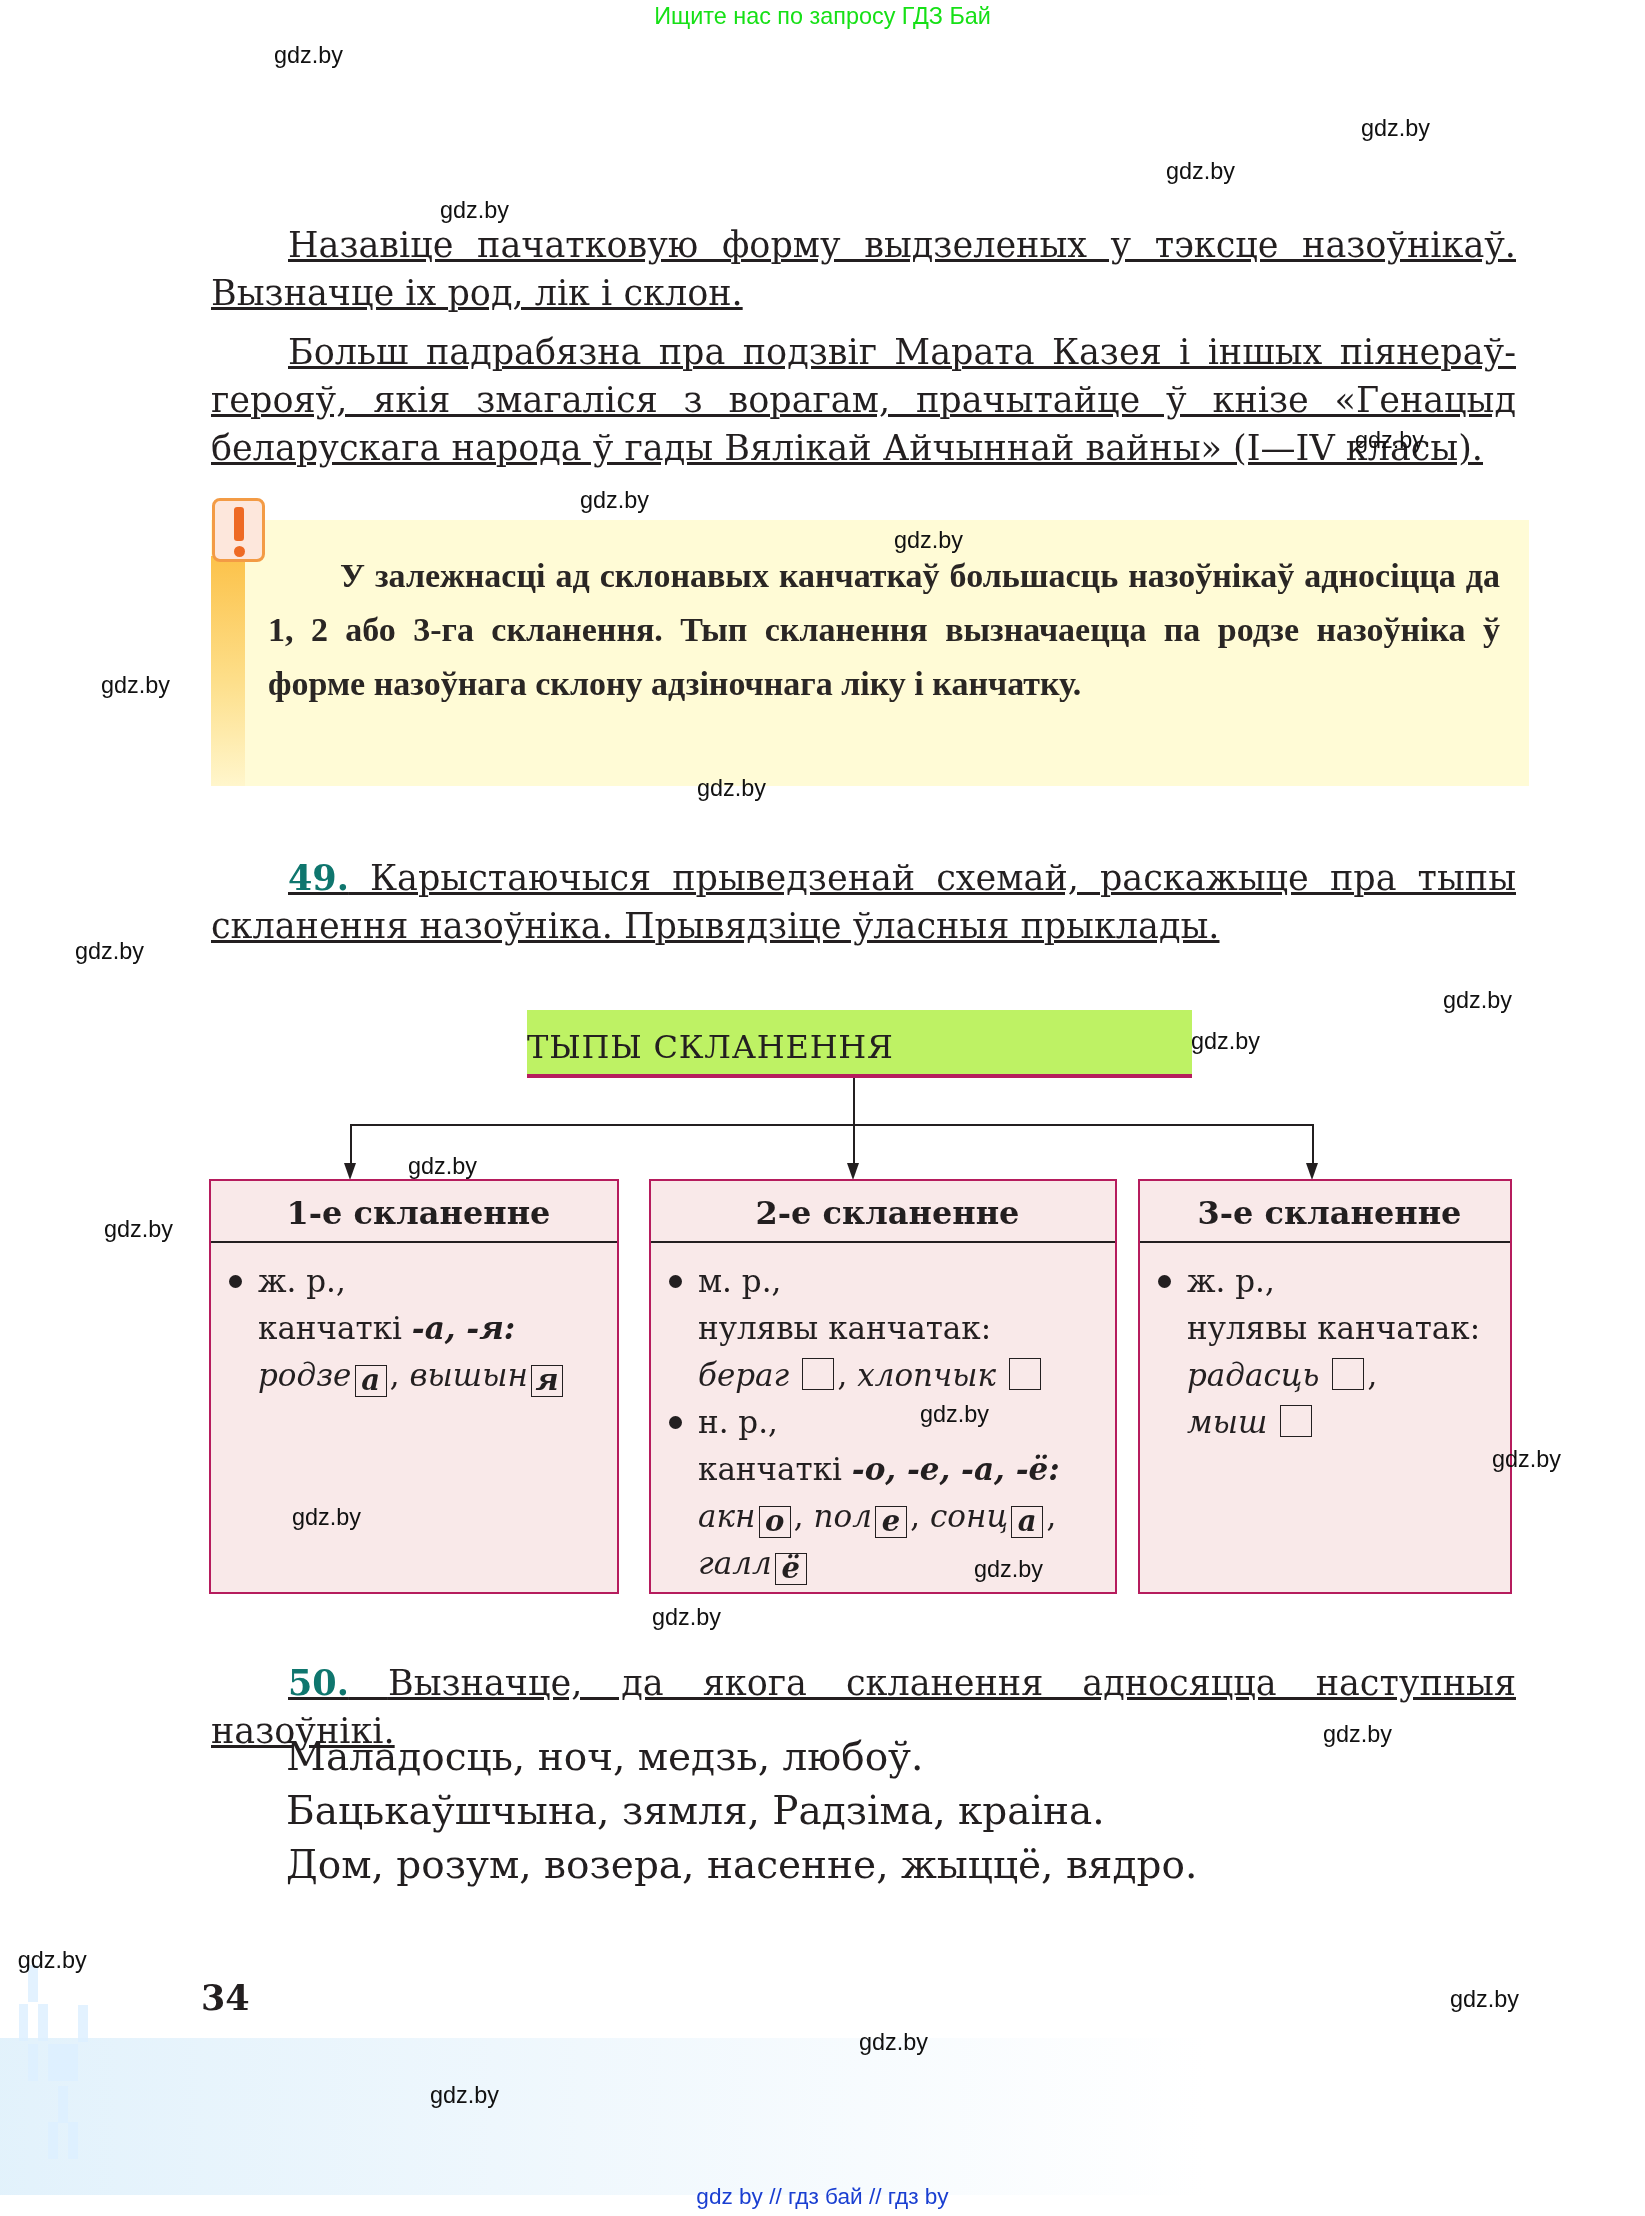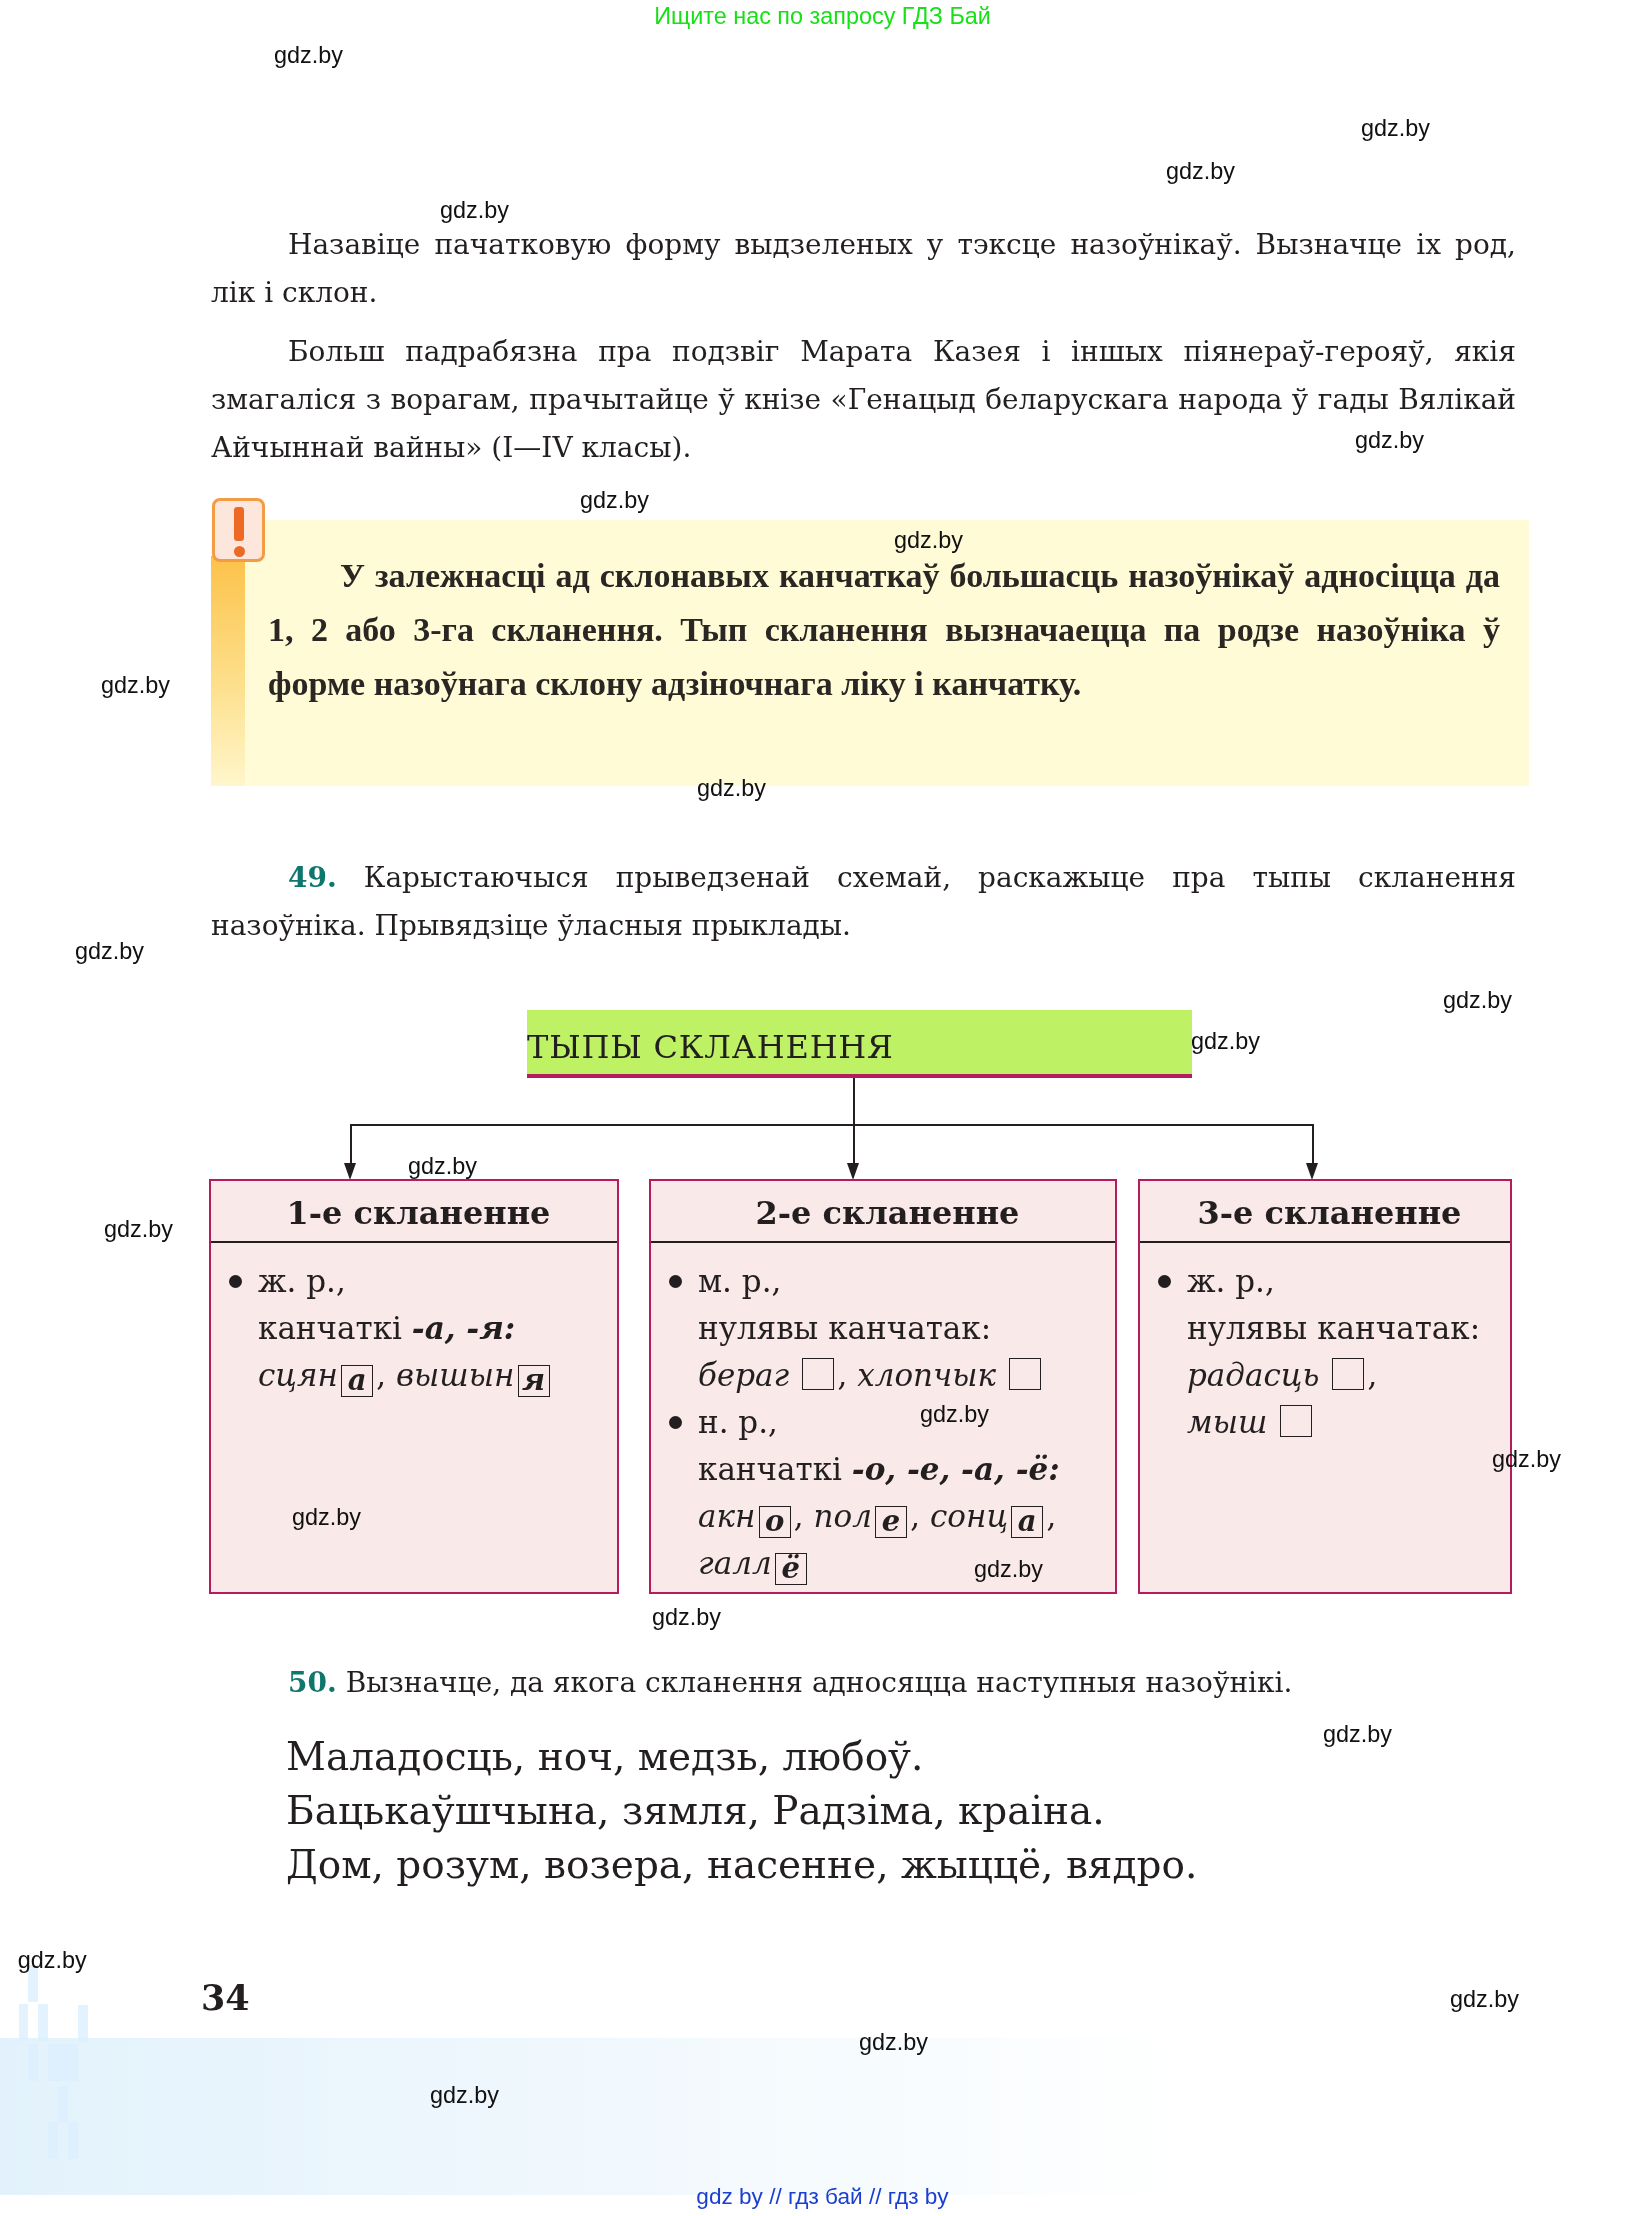--- a/index.html
+++ b/index.html
@@ -4,21 +4,21 @@
 <style>
   html, body { margin: 0; padding: 0; }
   body {
     width: 1645px; height: 2216px; position: relative; overflow: hidden;
     background: #ffffff;
     font-family: "DejaVu Serif", "Liberation Serif", serif;
     color: #231f20;
   }
   .wm { position: absolute; font-family: "Liberation Sans", "DejaVu Sans", sans-serif; font-size: 23.4px; color: #111; z-index: 5; }
   .topbanner { position: absolute; top: 3.2px; left: 0; width: 1645px; text-align: center; font-family: "Liberation Sans", sans-serif; font-size: 23.4px; color: #16e016; }
-  .para { position: absolute; left: 211px; width: 1305px; font-size: 28px; line-height: 48px; text-align: justify; }
+  .para { position: absolute; left: 211px; width: 1305px; font-size: 35px; line-height: 48px; text-align: justify; text-decoration: underline; }
   .para .ind { display: inline-block; width: 77px; }
   .rule-box { position: absolute; left: 211px; top: 520px; width: 1318px; height: 266px;
     background: #fffbd6; }
   .rule-strip { position: absolute; left: 211px; top: 556px; width: 34px; height: 230px;
     background: linear-gradient(to bottom, #fcc24a 0%, #fddf8b 55%, #fff6cc 100%); }
   .excl-box { position: absolute; left: 212px; top: 498px; width: 53px; height: 64px;
     border: 3.2px solid #f39b45; border-radius: 8px; background: #fde7dc; box-sizing: border-box; }
   .excl-bar { position: absolute; left: 19.3px; top: 6.4px; width: 9.7px; height: 34px; background: #ee6a24; border-radius: 3.2px; }
   .excl-dot { position: absolute; left: 18.5px; top: 45px; width: 11.3px; height: 11.3px; background: #ee6a24; border-radius: 50%; }
   .rule-text { position: absolute; left: 268px; top: 549px; width: 1232px; font-size: 34px; line-height: 54px; text-align: justify; font-weight: bold; color: #2a2624; font-family: Liberation Serif, serif; }
@@ -105,21 +105,21 @@
 <div class="arrow" style="left:1306px;top:1163px"></div>
 
 <div class="card" style="left:209px;width:410px">
   <div class="card-head">1-е скланенне</div>
   <div class="card-body">
     <div class="item">
       <span class="bullet"></span>
       <div>ж. р.,</div>
       <div><span>канчаткі</span> <span class="bi">-а, -я:</span></div>
       <div>
-        <span class="it">сцян</span><span class="blank">а</span><span>, </span><span class="it">вышын</span><span class="blank">я</span>
+        <span class="it">родзе</span><span class="blank">а</span><span>, </span><span class="it">вышын</span><span class="blank">я</span>
       </div>
     </div>
   </div>
 </div>
 
 <div class="card" style="left:649px;width:468px">
   <div class="card-head">2-е скланенне</div>
   <div class="card-body">
     <div class="item">
       <span class="bullet"></span>

